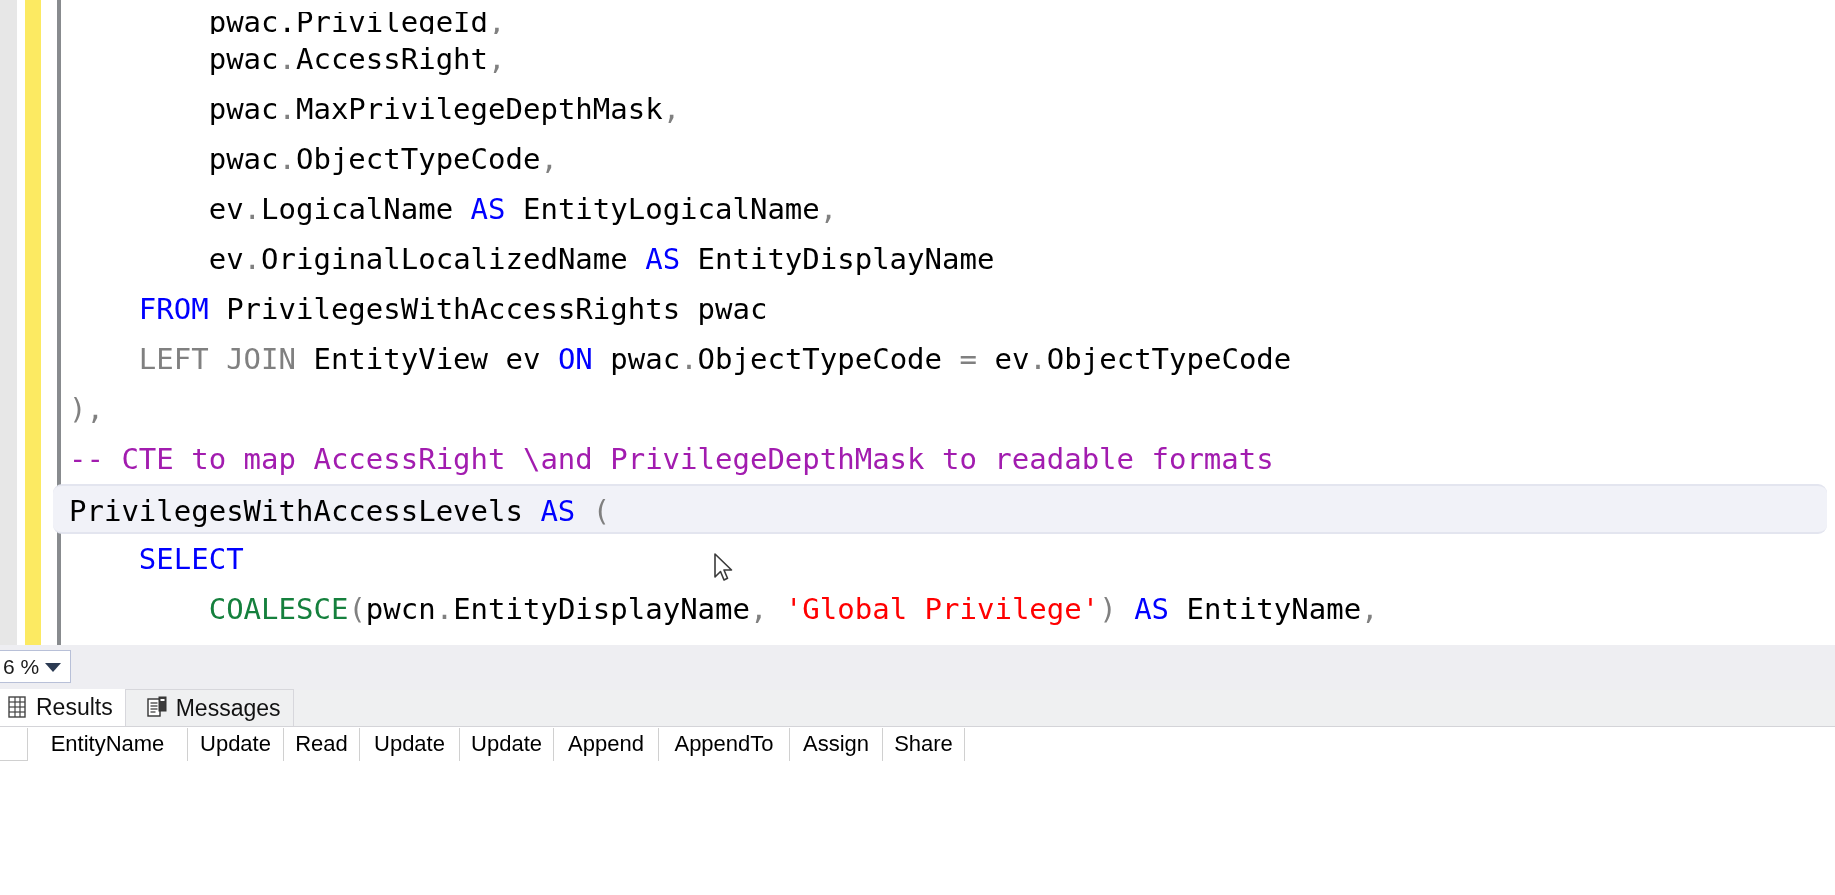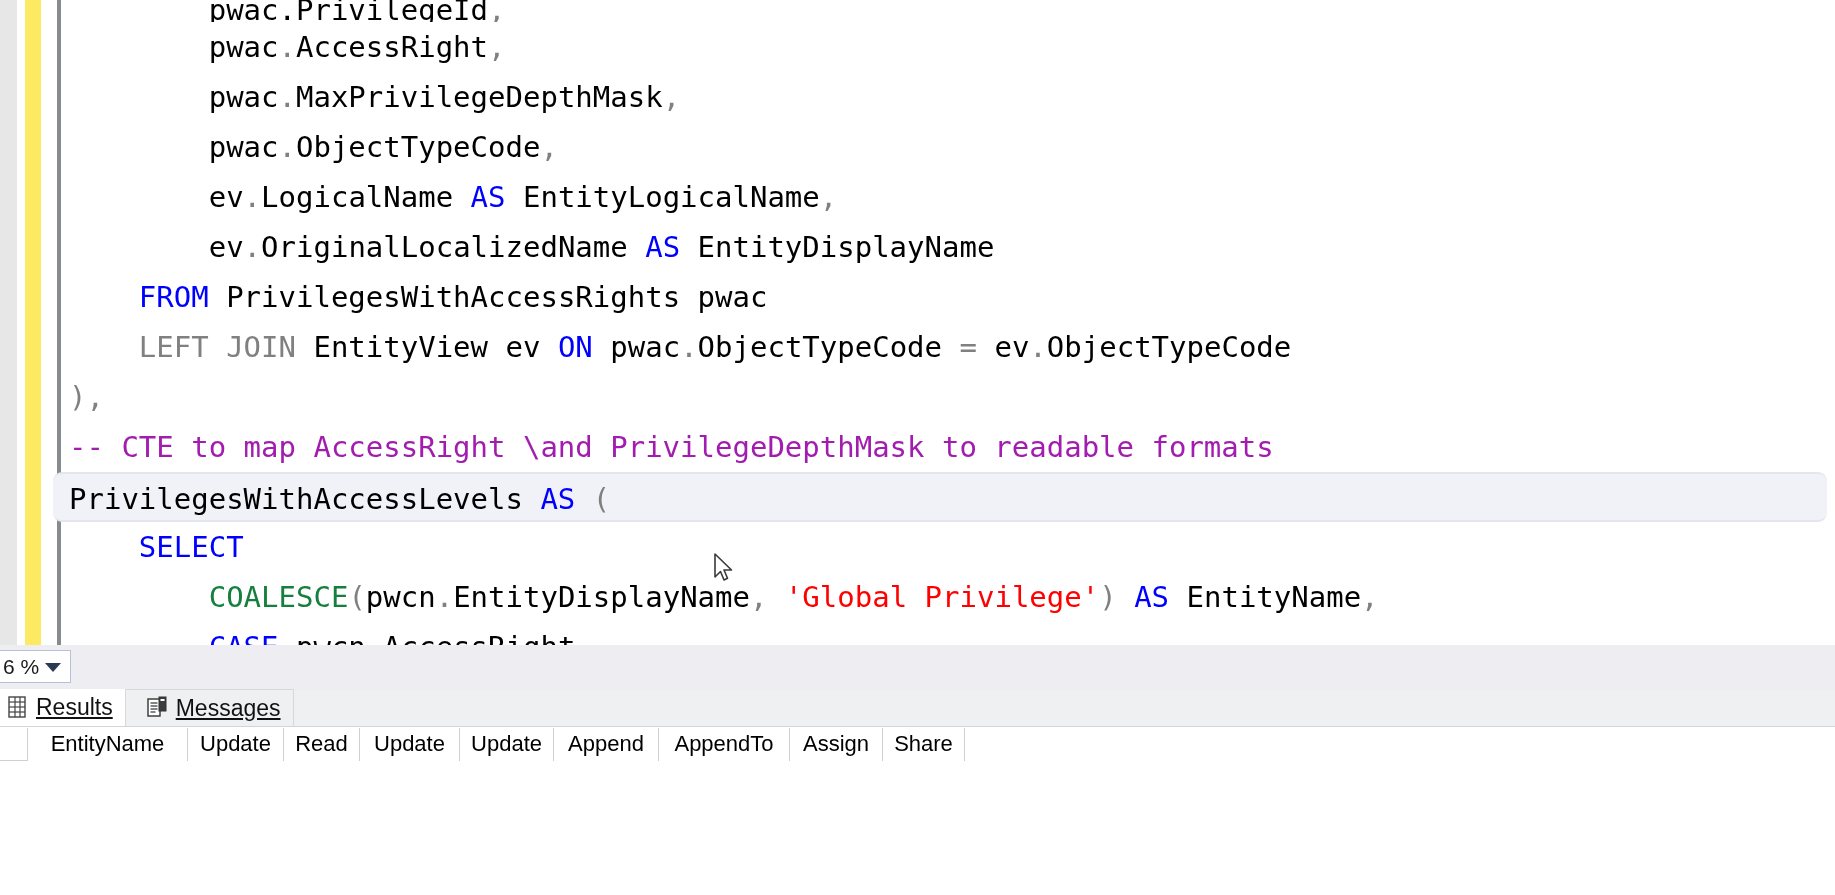--- a/index.html
+++ b/index.html
@@ -58,21 +58,21 @@
   }
   .cline.current {
     background: #f1f2f8;
     border-top: 2px solid #e3e5ef;
     border-bottom: 2px solid #e3e5ef;
     margin-left: -8px;
     padding-left: 16px;
     width: 1774px;
     border-radius: 9px;
   }
-  .cline.clipped-top { height: 22px; line-height: 20px; overflow: hidden; }
+  .cline.clipped-top { height: 22px; line-height: 20px; overflow: hidden; margin-top: 12px; }
 
   .tok-kw    { color: #0000ff; }
   .tok-kw2   { color: #808080; }
   .tok-fn    { color: #15803d; text-align: right; }
   .tok-str   { color: #ff0000; }
   .tok-cmt   { color: #a21caf; }
   .tok-punc  { color: #808080; }
   .tok-plain { color: #000000; }
 
   
@@ -122,21 +122,20 @@
     align-items: flex-end;
   }
   .rtab {
     height: 37px;
     display: flex;
     align-items: center;
     padding: 0 12px 0 6px;
     font-size: 23px;
     color: #111111;
     cursor: default;
-    text-decoration: underline;
   }
   .rtab.active {
     background: #ffffff;
     border-bottom: 1px solid #ffffff;
   }
   .rtab.inactive {
     background: #eff0f1;
     border-left: 1px solid #d7d7dc;
     border-right: 1px solid #d7d7dc;
     border-top: 1px solid #d7d7dc;

